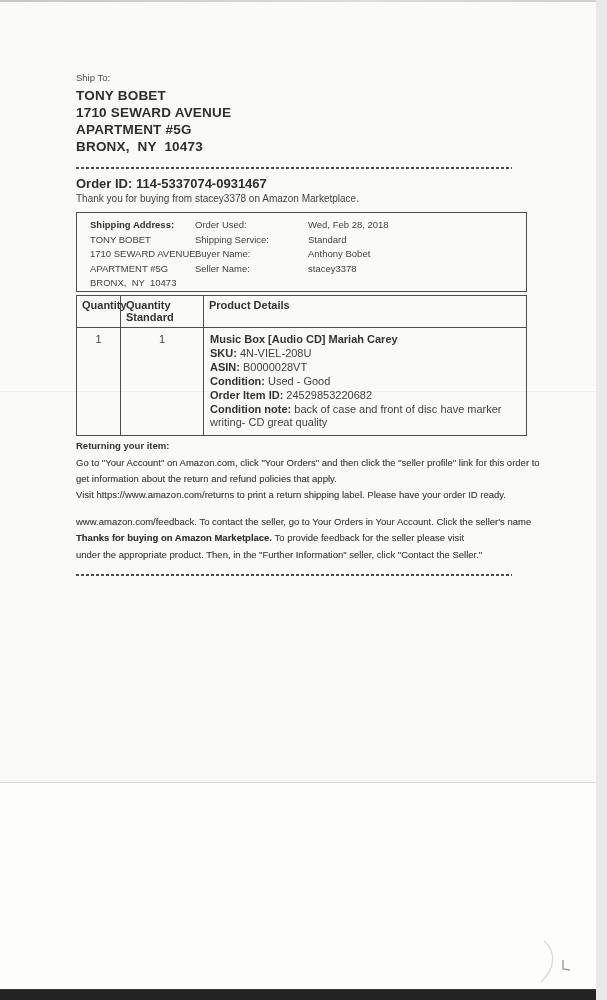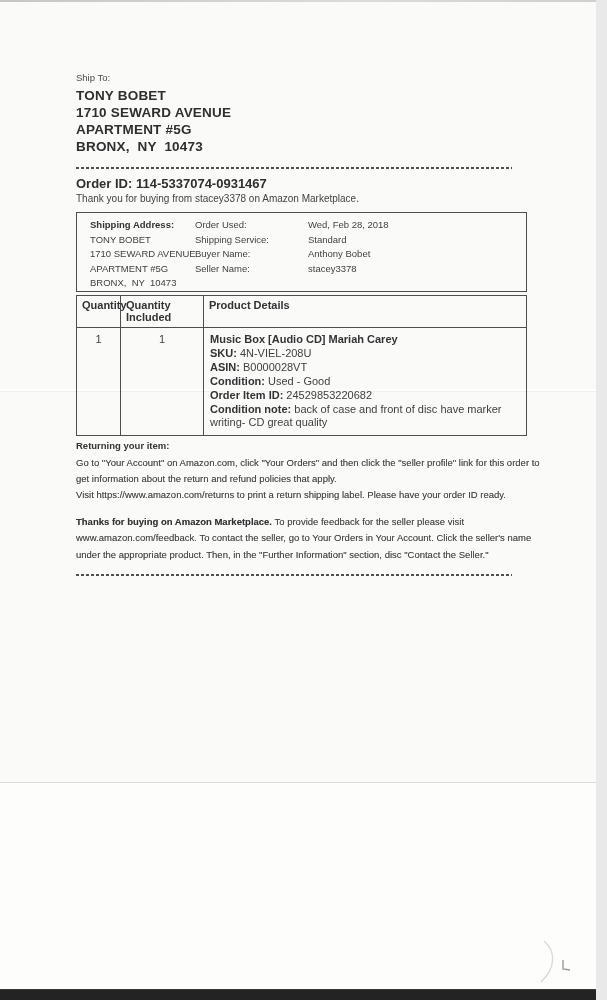--- a/index.html
+++ b/index.html
@@ -94,21 +94,21 @@
       <div>Wed, Feb 28, 2018</div>
       <div>Standard</div>
       <div>Anthony Bobet</div>
       <div>stacey3378</div>
     </div>
   </div>
 
   <div class="abs items-table">
     <div class="row items-header">
       <div class="cell col-qty">Quantity</div>
-      <div class="cell col-qtyinc">Quantity Included</div>
+      <div class="cell col-qtyinc">Quantity Standard</div>
       <div class="cell col-details">Product Details</div>
     </div>
     <div class="row items-body">
       <div class="col-qty">1</div>
       <div class="col-qtyinc">1</div>
       <div class="col-details">
         <div class="b">Music Box [Audio CD] Mariah Carey</div>
         <div><span class="b detail-label">SKU:</span><span>4N-VIEL-208U</span></div>
         <div><span class="b detail-label">ASIN:</span><span>B0000028VT</span></div>
         <div><span class="b detail-label">Condition:</span><span>Used - Good</span></div>
@@ -119,23 +119,23 @@
   </div>
 
   <div class="abs returning-heading">Returning your item:</div>
   <div class="abs txt returning-lines">
     <div>Go to "Your Account" on Amazon.com, click "Your Orders" and then click the "seller profile" link for this order to</div>
     <div>get information about the return and refund policies that apply.</div>
     <div>Visit https://www.amazon.com/returns to print a return shipping label. Please have your order ID ready.</div>
   </div>
 
   <div class="abs txt thanks-block">
+    <div>www.amazon.com/feedback. To contact the seller, go to Your Orders in Your Account. Click the seller's name</div>
     <div><span class="b">Thanks for buying on Amazon Marketplace.</span><span class="pre"> To provide feedback for the seller please visit</span></div>
-    <div>www.amazon.com/feedback. To contact the seller, go to Your Orders in Your Account. Click the seller's name</div>
-    <div>under the appropriate product. Then, in the "Further Information" section, disc "Contact the Seller."</div>
+    <div>under the appropriate product. Then, in the "Further Information" seller, click "Contact the Seller."</div>
   </div>
 
   <div class="abs dash dash2"></div>
 
   <svg class="abs curl-svg" width="42" height="48">
     <path d="M9,3 C 21,13 21,30 6,44" stroke="#d9d9d6" stroke-width="1.4" fill="none"></path>
     <path d="M28,22 l0,9 l7,1" stroke="#9a9a97" stroke-width="1.4" fill="none"></path>
   </svg>
 
 </div>

